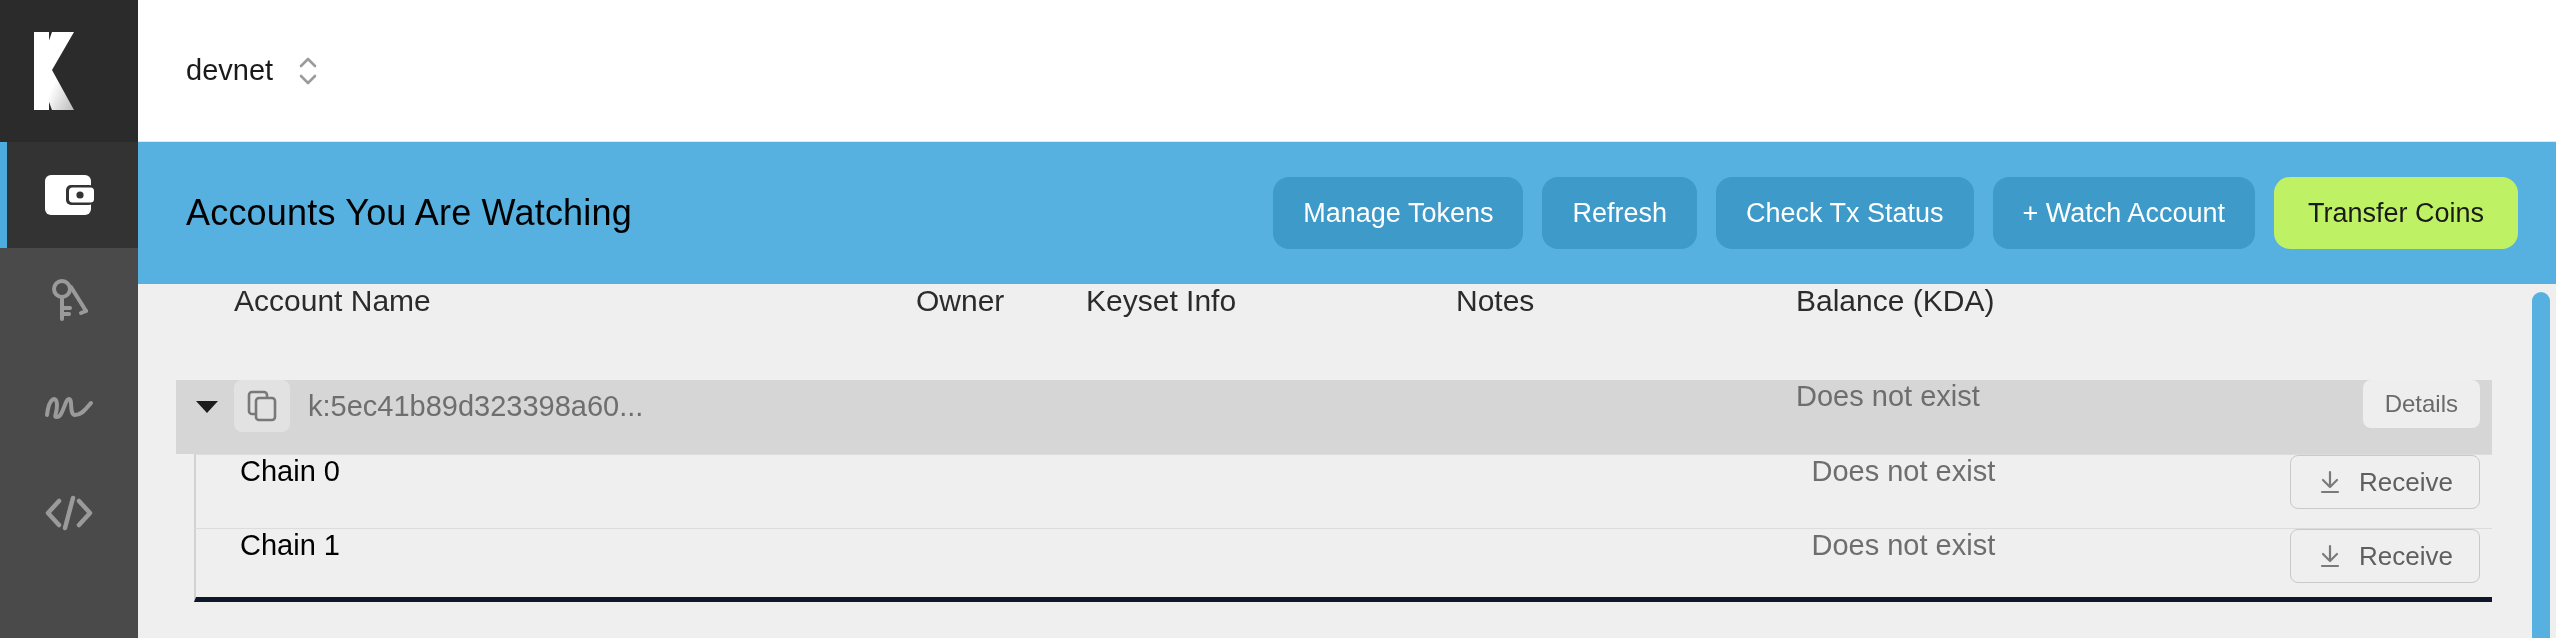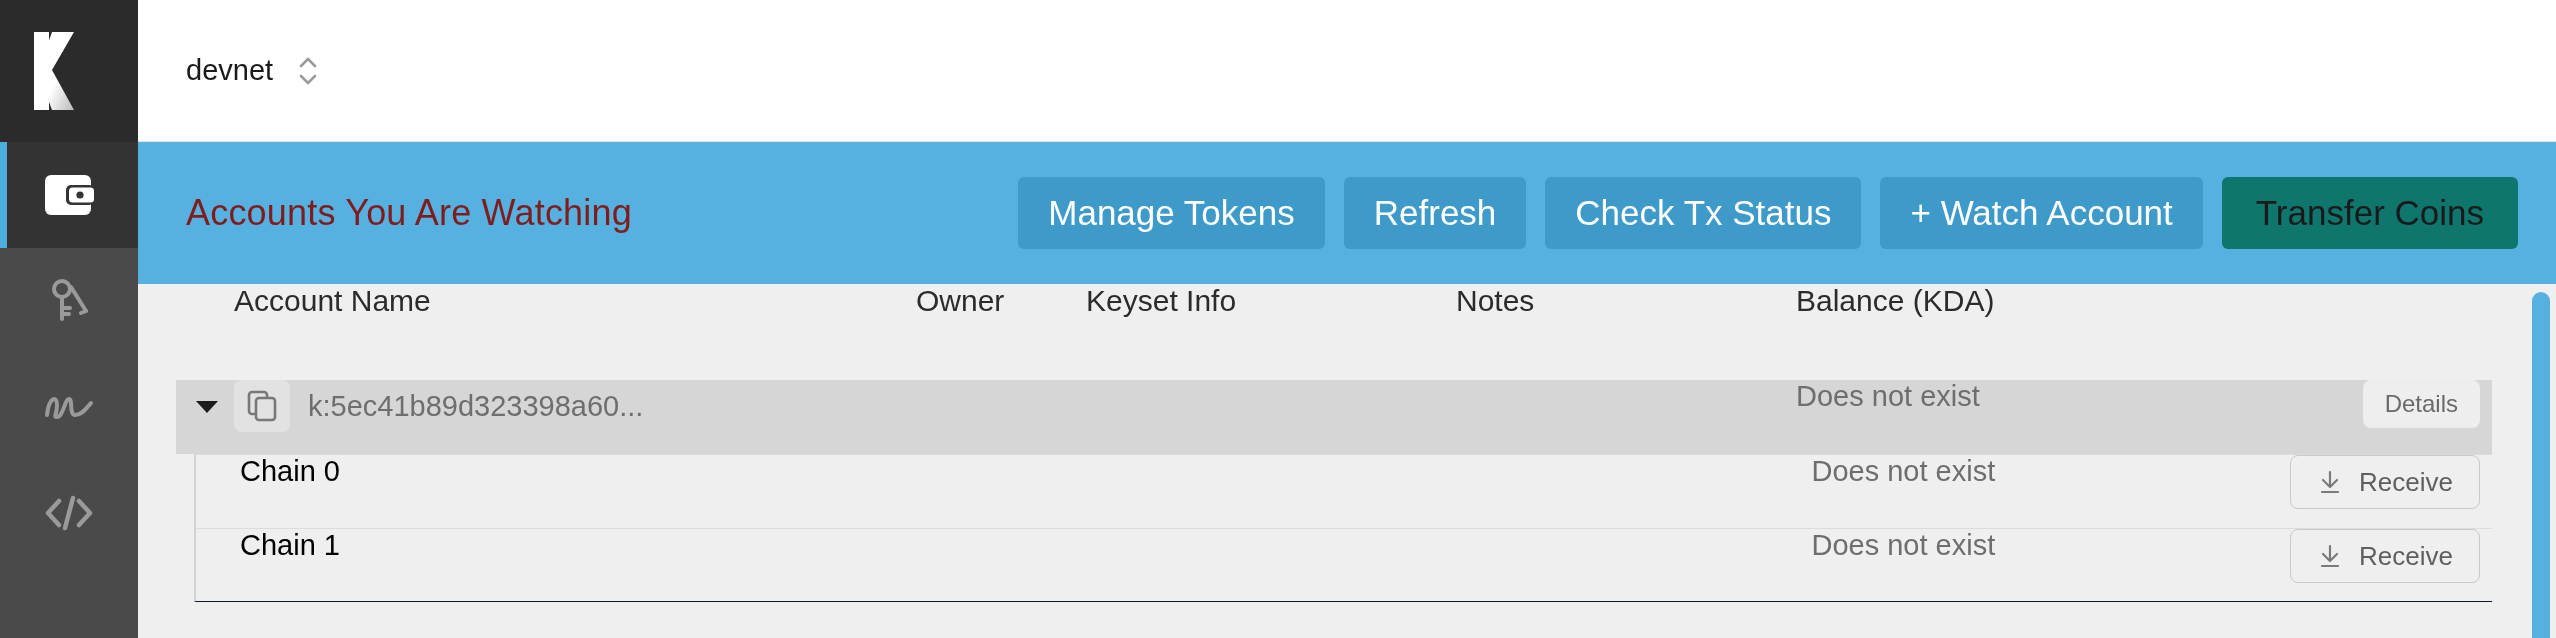--- a/index.html
+++ b/index.html
@@ -133,46 +133,46 @@
     background: #56b1e0;
     display: flex;
     align-items: center;
     padding-left: 48px;
     padding-right: 38px;
     box-sizing: border-box;
     flex: 0 0 auto;
   }
   .banner-title {
     font-size: 36px;
-    color: #7f1d1d;
+    color: #000000;
     white-space: nowrap;
     letter-spacing: 0.2px;
   }
   .banner-actions {
     margin-left: auto;
     display: flex;
     align-items: center;
     gap: 19px;
   }
   .btn {
     background: #3d9ac9;
     color: #ffffff;
-    font-size: 35px;
+    font-size: 27px;
     font-family: "Liberation Sans", sans-serif;
     border: none;
-    border-radius: 6px;
+    border-radius: 16px;
     padding: 0 30px;
     height: 72px;
     line-height: 72px;
     white-space: nowrap;
     cursor: pointer;
     box-sizing: border-box;
   }
   .btn.primary-light {
-    background: #0f766e;
+    background: #bef264;
     color: #1a1a1a;
     padding: 0 34px;
   }
 
   
   .table-wrap {
     flex: 1;
     background: #efefef;
     position: relative;
     overflow: hidden;
@@ -201,21 +201,21 @@
     height: 74px;
     background: #d6d6d6;
   }
   .chain-row {
     height: 74px;
     background: #efefef;
     border-top: 1px solid #dcdcdc;
     border-left: 2px solid #d2d2d2;
     margin-left: 18px;
   }
-  .chain-row.last { border-bottom: 1px solid #0f172a; }
+  .chain-row.last { border-bottom: 5px solid #0f172a; }
   .cell { box-sizing: border-box; }
   .c-name   { width: 740px; display: flex; align-items: center; padding-left: 14px;}
   .c-owner  { width: 170px; }
   .c-keyset { width: 370px; }
   .c-notes  { width: 340px; }
   .c-balance{ width: 480px; }
   .c-action { flex: 1; display: flex; justify-content: flex-end; padding-right: 12px;}
 
   .head-row .c-name { padding-left: 58px; }
   .chain-row .c-name { padding-left: 44px; }

